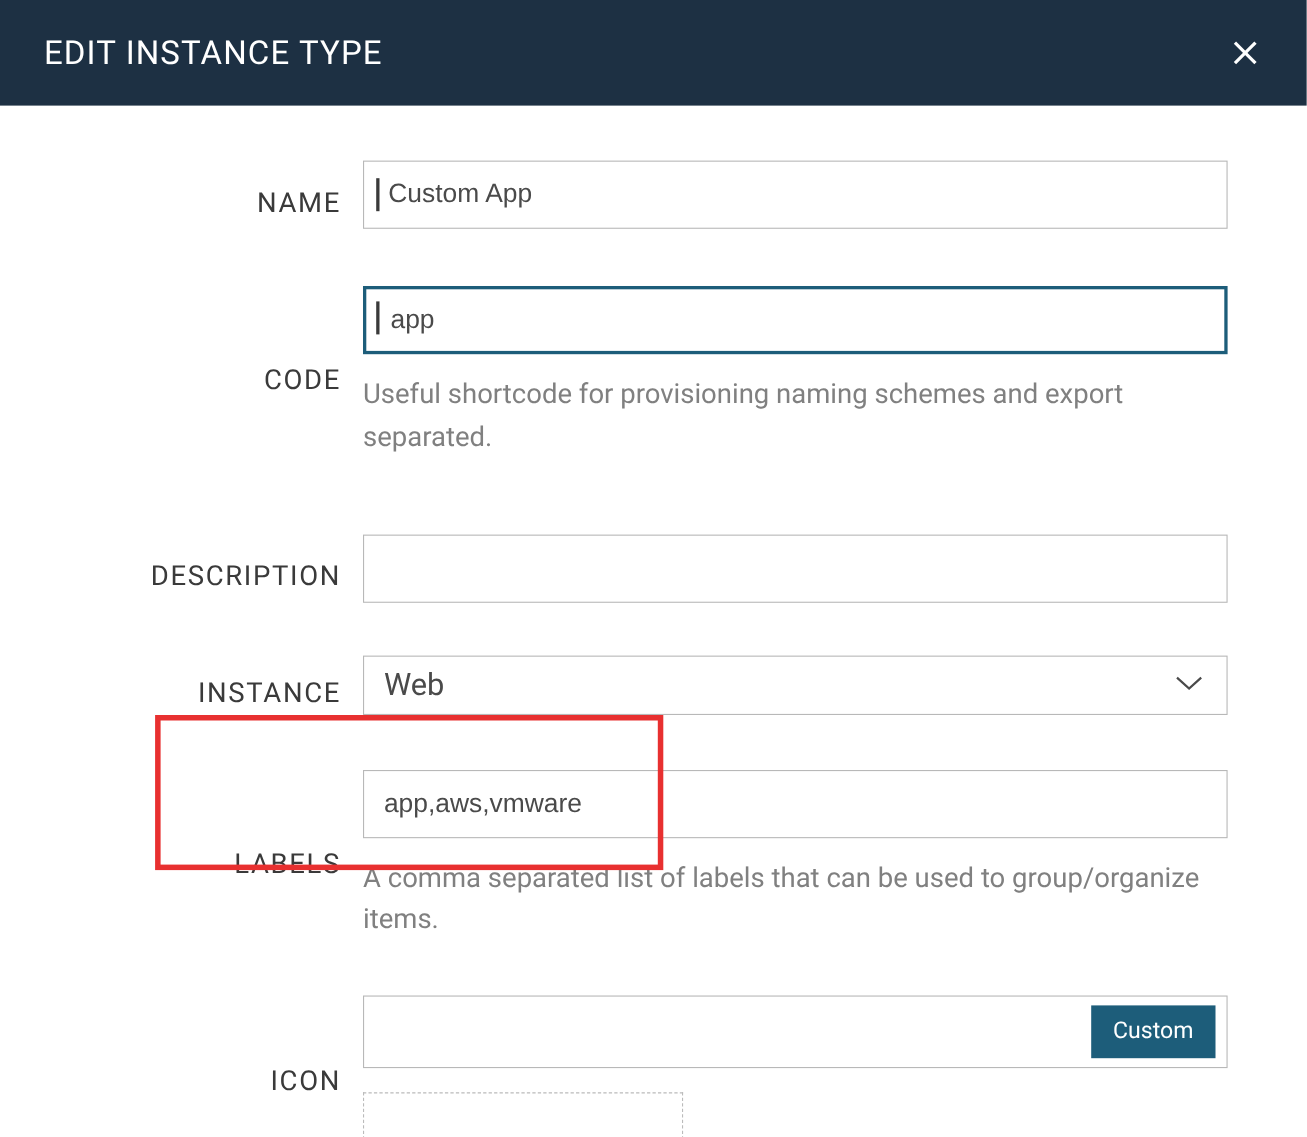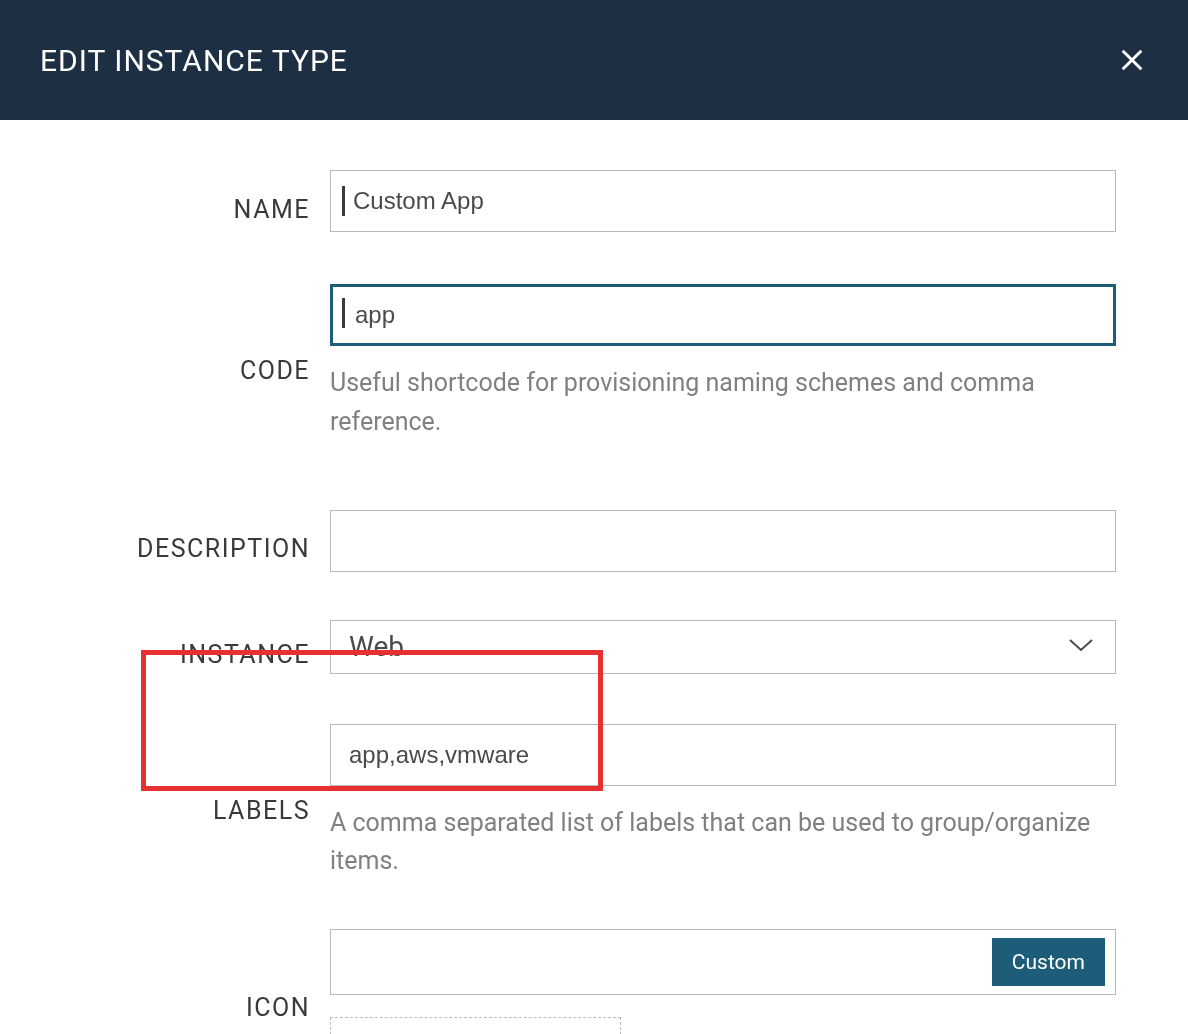--- a/index.html
+++ b/index.html
@@ -9,21 +9,21 @@
     }
     body {
       font-family: -apple-system, BlinkMacSystemFont, "Segoe UI", Roboto, sans-serif;
       background: #ffffff;
       width: 1188px;
       height: 1034px;
       overflow: hidden;
     }
     .header {
       background: #1d3043;
-      height: 120px;
+      height: 96px;
       display: flex;
       align-items: center;
       justify-content: space-between;
       padding: 0 40px;
     }
     .header-title {
       color: #ffffff;
       font-size: 30px;
       font-weight: 400;
       letter-spacing: 1px;
@@ -200,21 +200,21 @@
     </div>
   </div>
 
   <div class="form-row code-row">
     <div class="form-label">CODE</div>
     <div class="form-field">
       <div class="input-wrapper">
         <input type="text" class="form-input focused" style="padding-left: 22px;" value="app">
         <div class="cursor-indicator" style="left:12px; top:14px;"></div>
       </div>
-      <div class="helper-text">Useful shortcode for provisioning naming schemes and comma reference.</div>
+      <div class="helper-text">Useful shortcode for provisioning naming schemes and export separated.</div>
     </div>
   </div>
 
   <div class="form-row description-row">
     <div class="form-label">DESCRIPTION</div>
     <div class="form-field">
       <input type="text" class="form-input" value="" style="">
     </div>
   </div>
 

